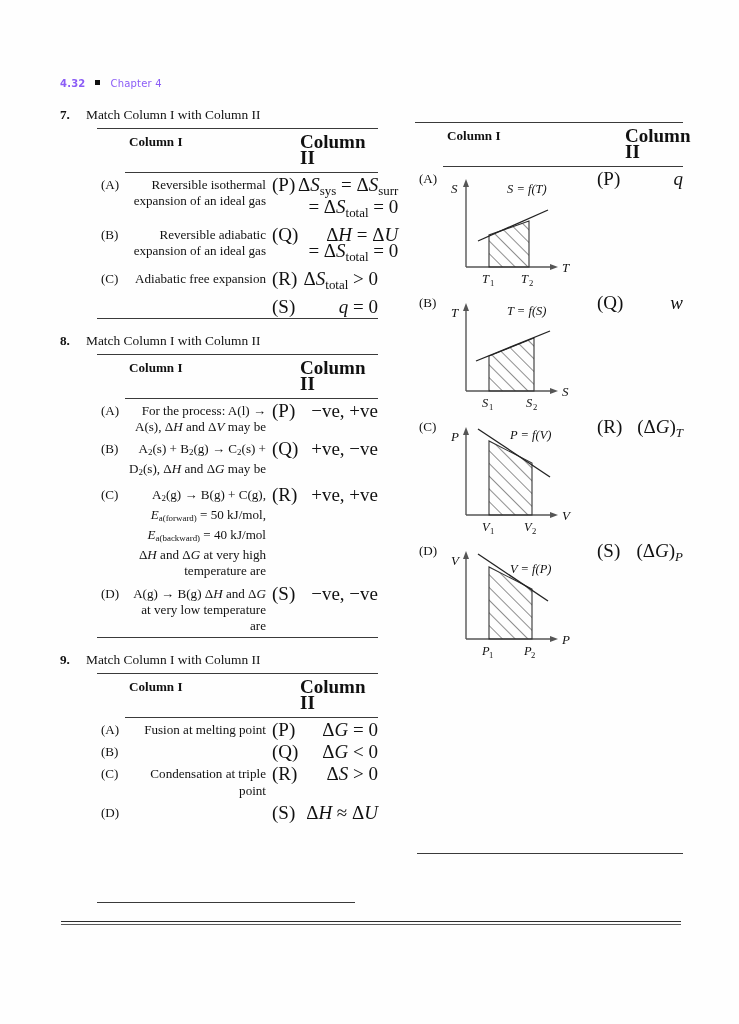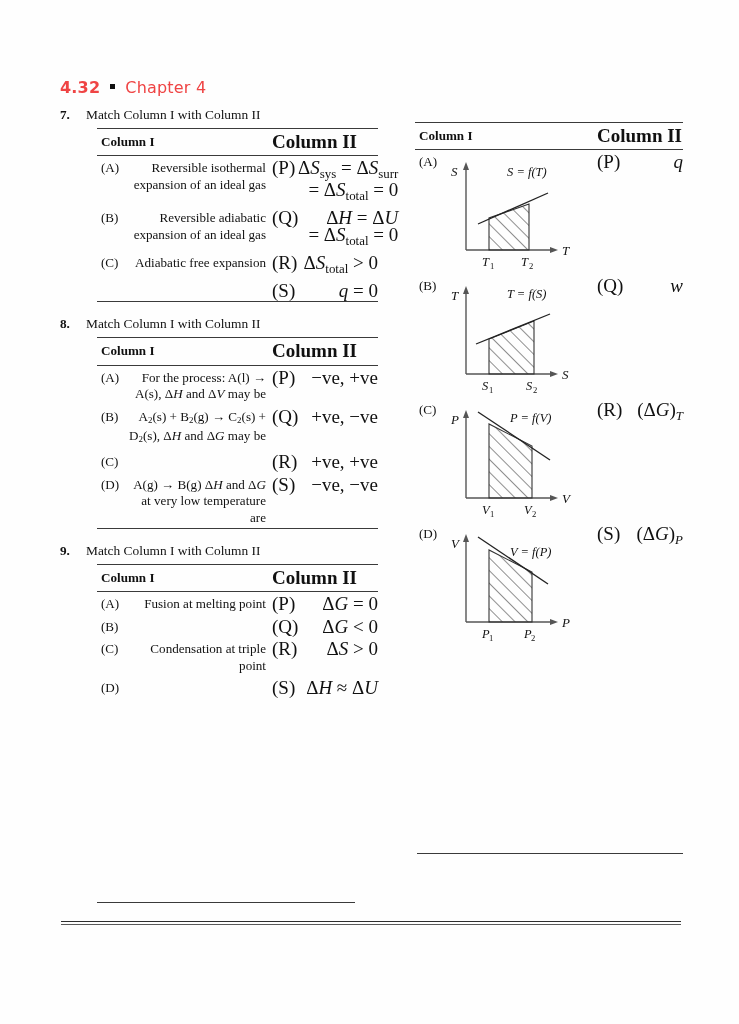--- a/index.html
+++ b/index.html
@@ -20,23 +20,23 @@
     inset: 0;
     background: #fefefe;
   }
 
   
   .runhead {
     position: absolute;
     left: 60px;
     top: 78px;
     font-family: "DejaVu Sans", "Liberation Sans", sans-serif;
-    font-size: 16px;
+    font-size: 10px;
     letter-spacing: 0.2px;
-    color: #ef4444;
+    color: #8b5cf6;
     display: flex;
     align-items: center;
     gap: 9px;
     white-space: nowrap;
   }
   .runhead .folio { font-weight: bold; }
   .runhead .sq {
     display: inline-block;
     width: 5px; height: 5px;
     background: #111;
@@ -88,20 +88,21 @@
 
   .mrow {
     display: flex;
     align-items: flex-start;
   }
   .mhead {
     font-weight: bold;
     border-bottom: 1.1px solid #3a3a3a;
     padding: 3px 0 3px 0;
     font-size: 13.3px;
+    margin-left: 28px;
   }
   .c1 {
     flex: 0 0 165px;
     padding: 2px 4px 2px 4px;
     font-size: 13.1px;
     line-height: 16.4px;
   }
   .c2 {
     flex: 1;
     padding: 2px 0 2px 2px;
@@ -296,20 +297,24 @@
               <div class="item">
                 <span class="tag">(Q)</span>
                 <span class="body">+ve, −ve</span>
               </div>
             </div>
           </div>
           <div class="mrow">
             <div class="c1">
               <div class="item">
                 <span class="tag">(C)</span>
+                <span class="body">A<span class="sub">2</span>(g) → B(g) + C(g),<br>
+                  <i>E</i><span class="sub">a(forward)</span> = 50 kJ/mol,<br>
+                  <i>E</i><span class="sub">a(backward)</span> = 40 kJ/mol<br>
+                  Δ<i>H</i> and Δ<i>G</i> at very high temperature are</span>
               </div>
             </div>
             <div class="c2">
               <div class="item">
                 <span class="tag">(R)</span>
                 <span class="body">+ve, +ve</span>
               </div>
             </div>
           </div>
           <div class="mrow">

